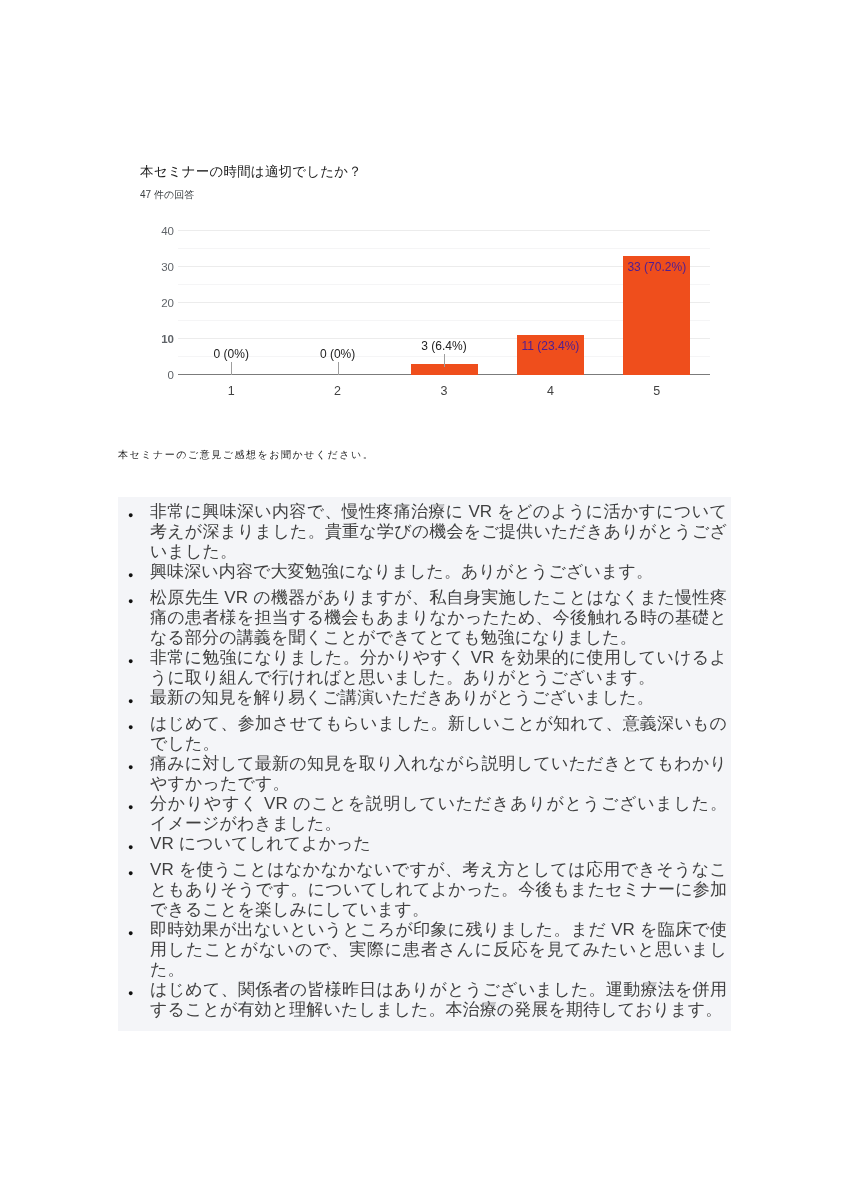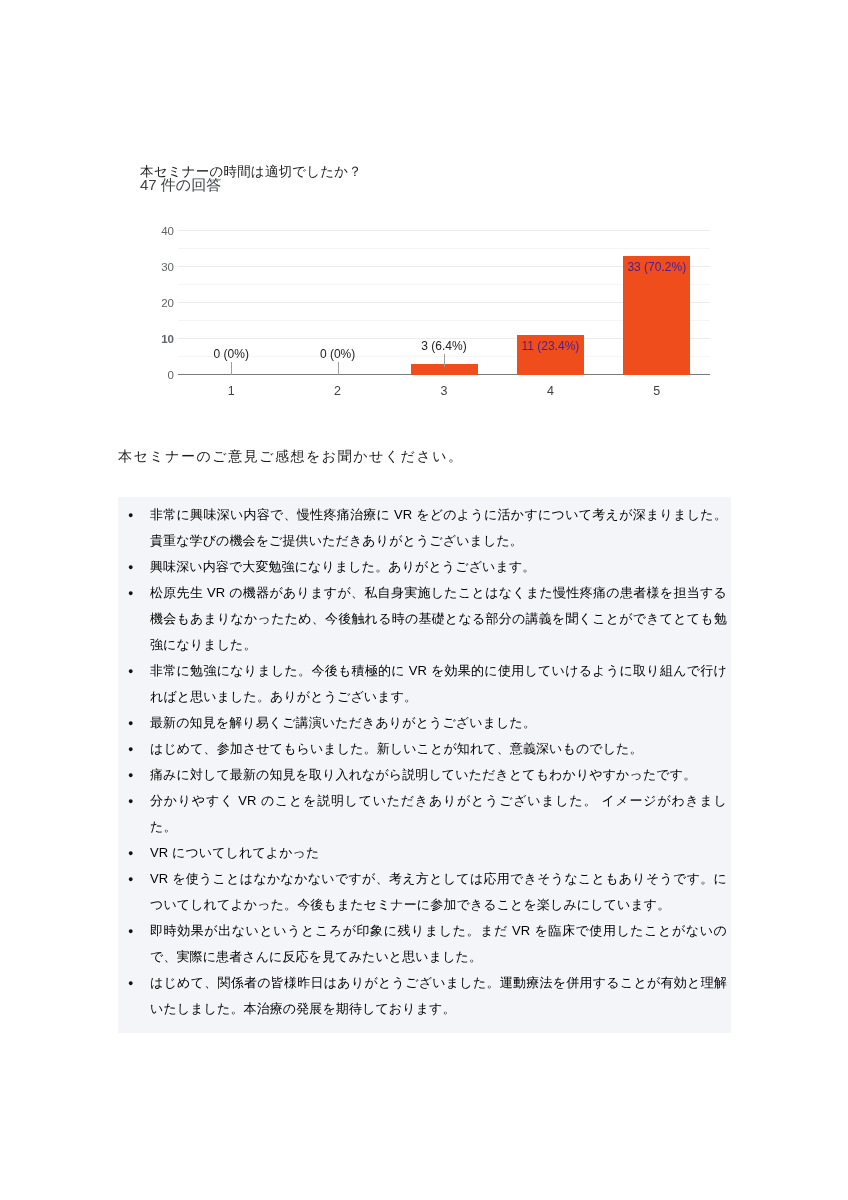--- a/index.html
+++ b/index.html
@@ -6,22 +6,22 @@
   body{
     width:848px;height:1200px;position:relative;background:#ffffff;
     font-family:"Liberation Sans", sans-serif;color:#202124;overflow:hidden;
   }
   
   .q-title{
     position:absolute;left:140px;top:163px;
     font-size:13.5px;color:#212121;letter-spacing:.2px;
   }
   .q-sub{
-    position:absolute;left:140px;top:176px;
-    font-size:15px;color:#3c4043;
+    position:absolute;left:140px;top:188px;
+    font-size:10px;color:#3c4043;
   }
   
   .chart{position:absolute;left:150px;top:223px;width:578px;height:182px;}
   .chart .yaxis{position:absolute;left:0;top:8px;width:24px;height:144px;}
   .chart .ytick{
     position:absolute;right:0;width:24px;text-align:right;
     font-size:11.5px;color:#5f6368;line-height:12px;
   }
   .chart .plot{position:absolute;left:28px;top:8px;width:532px;height:144px;}
   .gridline{position:absolute;left:0;right:0;height:1px;background:#ececec;}
@@ -36,35 +36,35 @@
   .vlabel.inside{color:#4c1d95;}
   .leader{position:absolute;width:1px;background:#9e9e9e;}
   .xlabel{
     position:absolute;width:108px;text-align:center;
     font-size:12.5px;color:#424242;
   }
   
   .comments-heading{
     position:absolute;left:118px;top:448px;
     font-family:"Liberation Serif","DejaVu Serif",serif;
-    font-size:14px;letter-spacing:1.5px;color:#1a1a1a;
+    font-size:10px;letter-spacing:1.5px;color:#1a1a1a;
   }
   .comment-panel{
     position:absolute;left:118px;top:497px;width:613px;
     background:#f4f5f8;box-sizing:border-box;
     padding:5px 4px 11px 6px;
   }
   .comment-list{list-style:none;margin:0;padding:0;}
   .comment-item{display:flex;align-items:flex-start;}
   .comment-dot{
     flex:0 0 26px;width:26px;box-sizing:border-box;padding-left:4px;
     font-size:9px;line-height:26px;color:#111111;
   }
   .comment-text{
-    flex:1;font-size:13px;line-height:26px;color:#000000;
+    flex:1;font-size:17px;line-height:20px;color:#404040;
     text-align:justify;letter-spacing:.1px;
   }
 </style>
 </head>
 <body>
 
 <div>
 
   <div class="q-title">本セミナーの時間は適切でしたか？</div>
   <div class="q-sub">47 件の回答</div>
@@ -117,21 +117,21 @@
         <li class="comment-item">
           <span class="comment-dot">●</span>
           <div class="comment-text">興味深い内容で大変勉強になりました。ありがとうございます。</div>
         </li>
         <li class="comment-item">
           <span class="comment-dot">●</span>
           <div class="comment-text">松原先生 VR の機器がありますが、私自身実施したことはなくまた慢性疼痛の患者様を担当する機会もあまりなかったため、今後触れる時の基礎となる部分の講義を聞くことができてとても勉強になりました。</div>
         </li>
         <li class="comment-item">
           <span class="comment-dot">●</span>
-          <div class="comment-text">非常に勉強になりました。今後も積極的に VR を効果的に使用していけるように取り組んで行ければと思いました。ありがとうございます。</div>
+          <div class="comment-text">非常に勉強になりました。分かりやすく VR を効果的に使用していけるように取り組んで行ければと思いました。ありがとうございます。</div>
         </li>
         <li class="comment-item">
           <span class="comment-dot">●</span>
           <div class="comment-text">最新の知見を解り易くご講演いただきありがとうございました。</div>
         </li>
         <li class="comment-item">
           <span class="comment-dot">●</span>
           <div class="comment-text">はじめて、参加させてもらいました。新しいことが知れて、意義深いものでした。</div>
         </li>
         <li class="comment-item">

